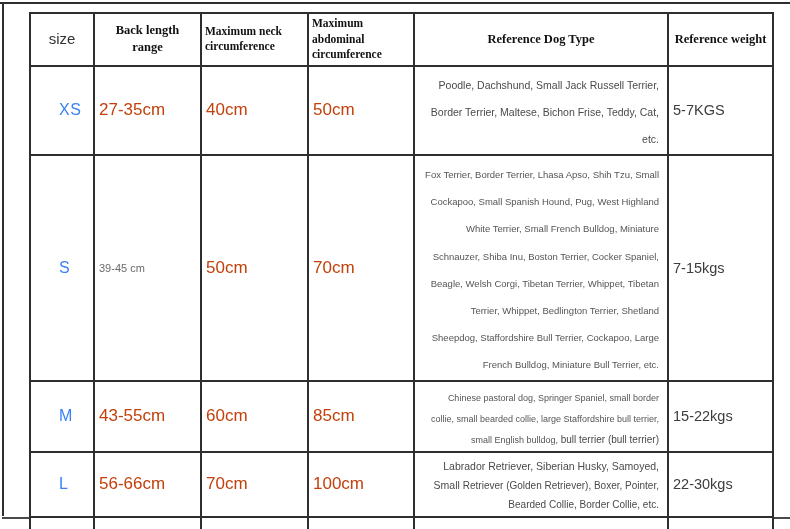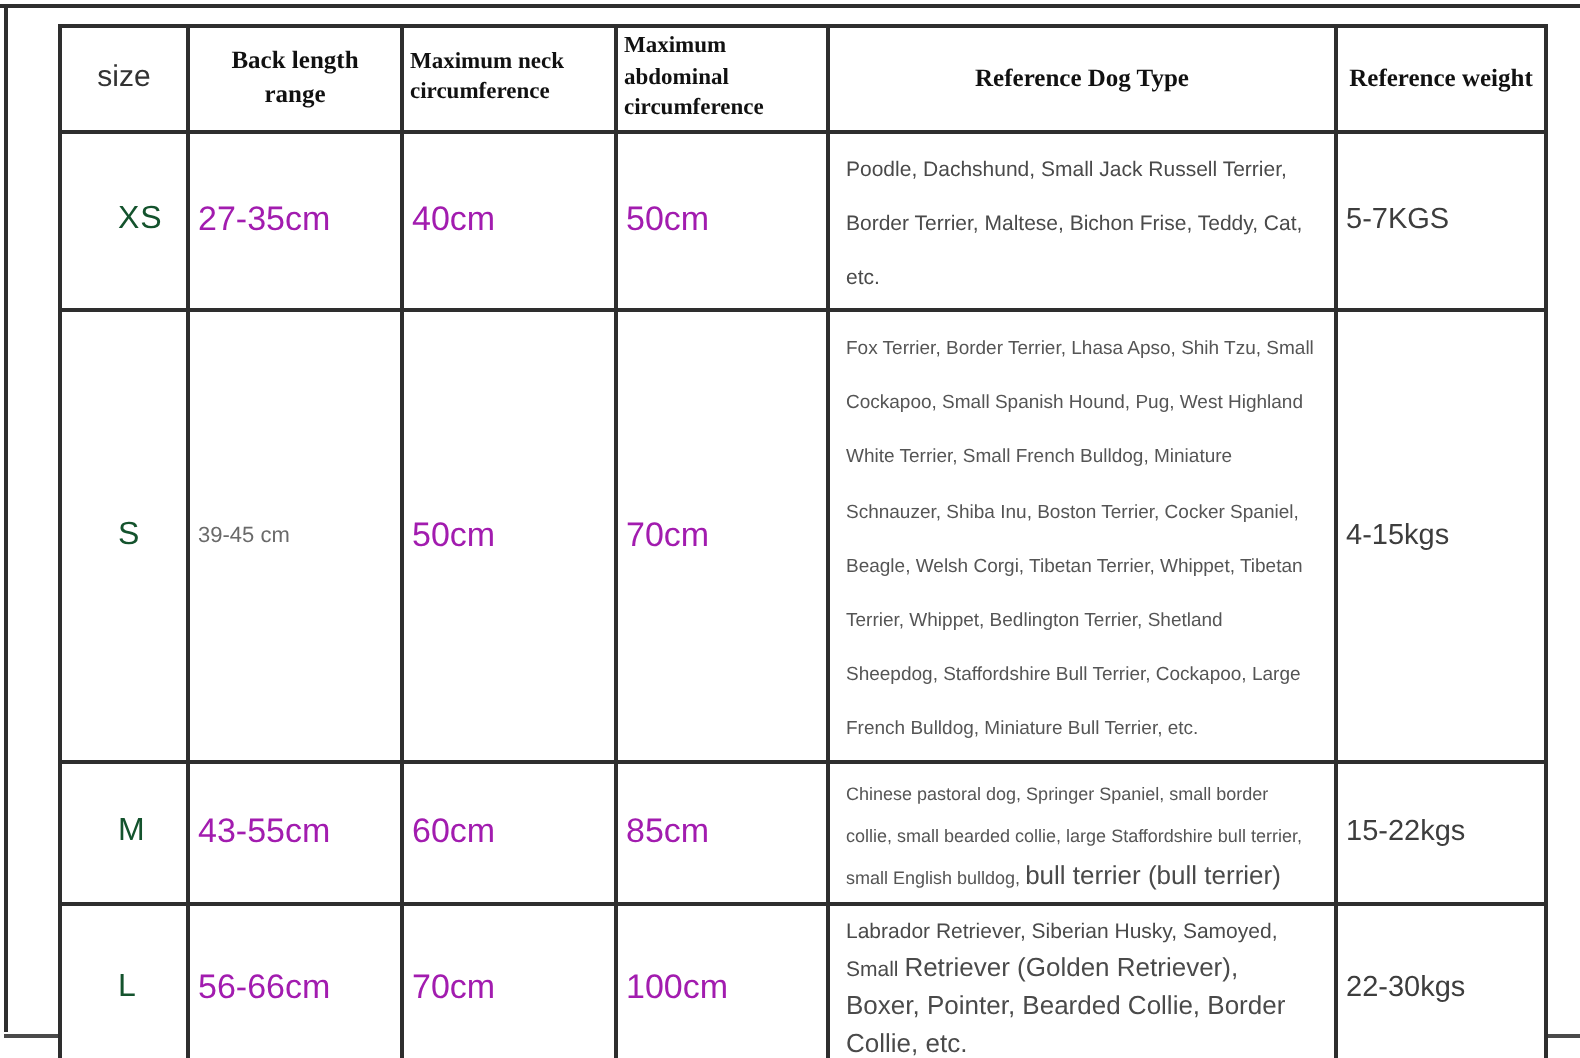--- a/index.html
+++ b/index.html
@@ -30,32 +30,32 @@
     color:#3d3d3d;
   }
   thead tr{height:45px;}
   th{font-family:"Liberation Serif","DejaVu Serif",serif;font-weight:bold;color:#111;font-size:12.5px;line-height:1.35;}
   th.th-size{font-family:"Liberation Sans","DejaVu Sans",sans-serif;font-weight:400;font-size:15px;color:#333;}
   th.th-left{text-align:left;font-size:11.5px;padding:2px 3px;}
   th.th-center{font-size:12.5px;}
 
   tr.r0{height:61px}tr.r1{height:139px}tr.r2{height:60px}tr.r3{height:65px}tr.r4{height:127px}
 
-  td.size-col{font-size:16px;color:#14532d;letter-spacing:.5px;padding-left:28px;}
+  td.size-col{font-size:16px;color:#3b82f6;letter-spacing:.5px;padding-left:28px;}
   td.weight-col{font-size:14.5px;color:#3d3d3d;border-radius:24px;}
-  td.dog-col{text-align:left;padding:3px 8px;color:#555;border-radius:12px;}
+  td.dog-col{text-align:right;padding:3px 8px;color:#555;border-radius:12px;}
 
-  .v-big{font-size:17px;color:#a21caf;margin-top:38px;}
+  .v-big{font-size:17px;color:#c2410c;margin-top:38px;}
   .v-small{font-size:11px;color:#6a6a6a;}
 
   .seg{color:#555;}
   .v-t9{font-size:9px;}
   .v-t10{font-size:9.5px;}
   .v-t11{font-size:10.5px;color:#4a4a4a;}
-  .v-t12{font-size:13px;color:#4a4a4a;}
+  .v-t12{font-size:10px;color:#4a4a4a;}
 
   tr.r0 td.dog-col{line-height:1.7;}
   tr.r1 td.dog-col{line-height:1.7;}
   tr.r2 td.dog-col{line-height:1.32;}
   tr.r3 td.dog-col{line-height:1.18;}
   tr.r4 td.dog-col{line-height:1.42;}
 </style>
 </head>
 <body>
 
@@ -91,21 +91,21 @@
           <td class="num-col v-big">50cm</td>
           <td class="dog-col"><span class="seg v-t11">Poodle, Dachshund, Small Jack Russell Terrier, Border Terrier, Maltese, Bichon Frise, Teddy, Cat, etc.</span></td>
           <td class="weight-col">5-7KGS</td>
         </tr>
         <tr class="r1">
           <td class="size-col">S</td>
           <td class="num-col v-small">39-45 cm</td>
           <td class="num-col v-big">50cm</td>
           <td class="num-col v-big">70cm</td>
           <td class="dog-col"><span class="seg v-t10">Fox Terrier, Border Terrier, Lhasa Apso, Shih Tzu, Small Cockapoo, Small Spanish Hound, Pug, West Highland White Terrier, Small French Bulldog, Miniature Schnauzer, Shiba Inu, Boston Terrier, Cocker Spaniel, Beagle, Welsh Corgi, Tibetan Terrier, Whippet, Tibetan Terrier, Whippet, Bedlington Terrier, Shetland Sheepdog, Staffordshire Bull Terrier, Cockapoo, Large French Bulldog, Miniature Bull Terrier, etc.</span></td>
-          <td class="weight-col">4-15kgs</td>
+          <td class="weight-col">7-15kgs</td>
         </tr>
         <tr class="r2">
           <td class="size-col">M</td>
           <td class="num-col v-big">43-55cm</td>
           <td class="num-col v-big">60cm</td>
           <td class="num-col v-big">85cm</td>
           <td class="dog-col"><span class="seg v-t9">Chinese pastoral dog, Springer Spaniel, small border collie, small bearded collie, large Staffordshire bull terrier, small English bulldog, </span><span class="seg v-t12">bull terrier (bull terrier)</span></td>
           <td class="weight-col">15-22kgs</td>
         </tr>
         <tr class="r3">

